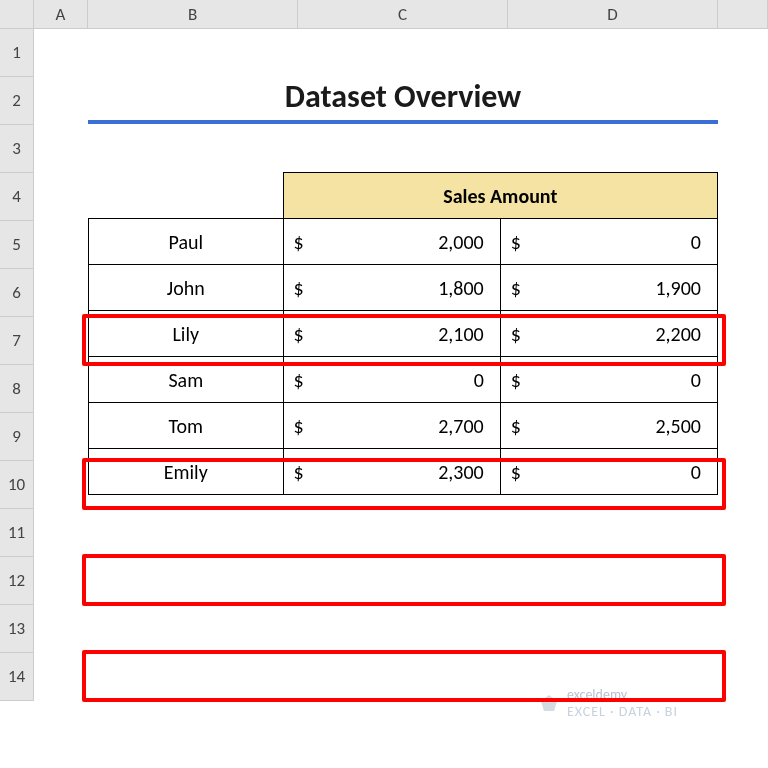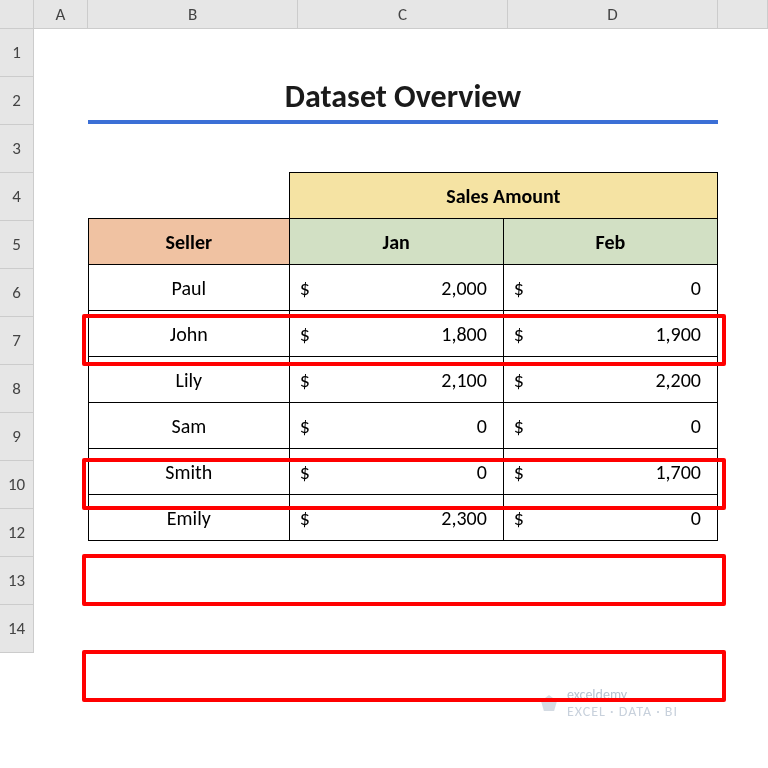--- a/index.html
+++ b/index.html
@@ -230,20 +230,28 @@
       </div>
     <div class="row">
         <div class="row-hdr">10</div>
         <div class="cell wA"></div>
         <div class="cell wB"></div>
         <div class="cell wC"></div>
         <div class="cell wD"></div>
         <div class="cell wE"></div>
       </div>
     <div class="row">
+        <div class="row-hdr">11</div>
+        <div class="cell wA"></div>
+        <div class="cell wB"></div>
+        <div class="cell wC"></div>
+        <div class="cell wD"></div>
+        <div class="cell wE"></div>
+      </div>
+    <div class="row">
         <div class="row-hdr">12</div>
         <div class="cell wA"></div>
         <div class="cell wB"></div>
         <div class="cell wC"></div>
         <div class="cell wD"></div>
         <div class="cell wE"></div>
       </div>
     <div class="row">
         <div class="row-hdr">13</div>
         <div class="cell wA"></div>
@@ -265,25 +273,20 @@
   <div class="content">
     <div class="title-box">Dataset Overview</div>
     <div class="title-underline"></div>
 
     <table class="table">
       <tbody>
           <tr>
         <td style="border-top:none;border-left:none;background:#fff;"></td>
         <th class="yell" colspan="2">Sales Amount</th>
       </tr>
-      <tr>
-        <th class="peach">Seller</th>
-        <th class="green">Jan</th>
-        <th class="green">Feb</th>
-      </tr>
       </tbody>
         <tbody id="tbody">
           <tr>
             <td class="seller">Paul</td>
             <td class="money">
               <span class="cur">$</span>
               <span class="num">2,000</span>
             </td>
             <td class="money">
               <span class="cur">$</span>
@@ -317,28 +320,28 @@
             <td class="money">
               <span class="cur">$</span>
               <span class="num">0</span>
             </td>
             <td class="money">
               <span class="cur">$</span>
               <span class="num">0</span>
             </td>
           </tr>
           <tr>
-            <td class="seller">Smith</td>
-            <td class="money">
-              <span class="cur">$</span>
-              <span class="num">0</span>
-            </td>
-            <td class="money">
-              <span class="cur">$</span>
-              <span class="num">1,700</span>
+            <td class="seller">Tom</td>
+            <td class="money">
+              <span class="cur">$</span>
+              <span class="num">2,700</span>
+            </td>
+            <td class="money">
+              <span class="cur">$</span>
+              <span class="num">2,500</span>
             </td>
           </tr>
           <tr>
             <td class="seller">Emily</td>
             <td class="money">
               <span class="cur">$</span>
               <span class="num">2,300</span>
             </td>
             <td class="money">
               <span class="cur">$</span>

